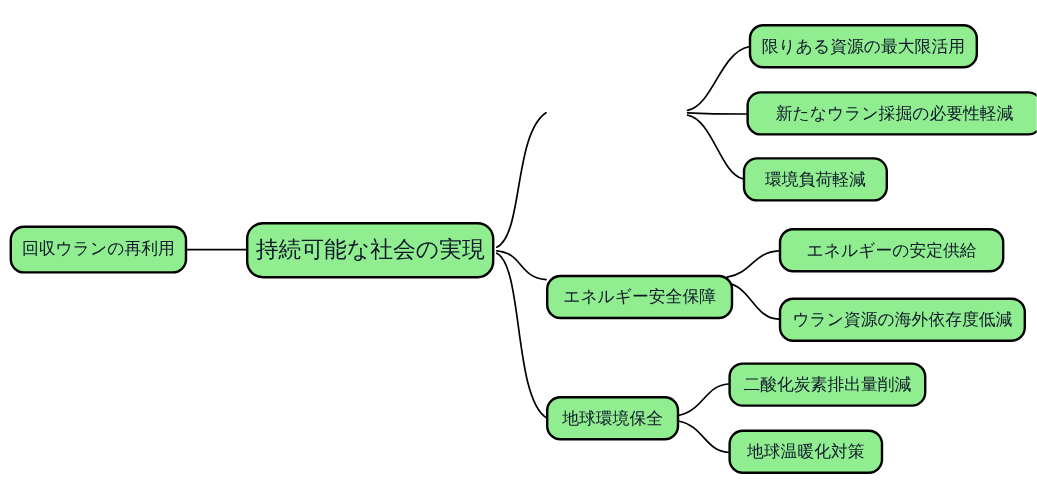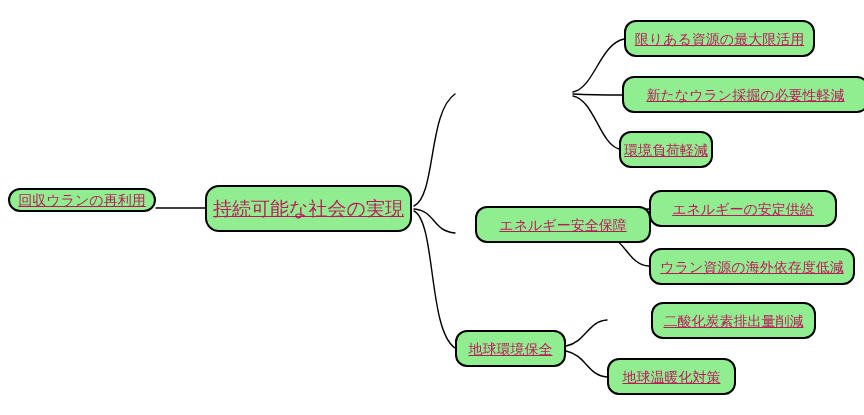--- a/index.html
+++ b/index.html
@@ -30,38 +30,37 @@
     stroke-linecap: round;
   }
   .node {
     position: absolute;
     display: flex;
     align-items: center;
     justify-content: center;
     background: var(--node-fill);
     border: 2px solid var(--node-border);
     border-radius: 12px;
-    color: #be185d;
+    color: #0f172a;
     font-size: 14px;
     line-height: 1;
     white-space: nowrap;
     text-align: center;
-    text-decoration: underline;
   }
-  .node-root   { left: 8px;   top: 188px; width: 148px; height: 24px; }
+  .node-root   { left: 8px;   top: 188px; width: 148px; height: 40px; }
   .node-center { left: 205px; top: 185px; width: 207px; height: 47px; font-size: 19px; border-radius: 14px; }
   .node-b0     { left: 455px; top: 75px;  width: 118px; height: 37px; }
-  .node-b1     { left: 455px; top: 206px; width: 176px; height: 37px; margin-left: 20px; }
+  .node-b1     { left: 455px; top: 229px; width: 156px; height: 37px; }
   .node-b2     { left: 455px; top: 330px; width: 111px; height: 37px; text-align: center; }
   .node-c00    { left: 624px; top: 20px;  width: 191px; height: 37px; }
   .node-c01    { left: 622px; top: 76px;  width: 247px; height: 37px; }
-  .node-c02    { left: 619px; top: 131px; width: 94px; height: 37px; }
+  .node-c02    { left: 619px; top: 131px; width: 121px; height: 37px; }
   .node-c10    { left: 649px; top: 190px; width: 188px; height: 37px; }
   .node-c11    { left: 649px; top: 248px; width: 206px; height: 37px; }
-  .node-c20    { left: 607px; top: 302px; width: 165px; height: 37px; margin-left: 44px; }
+  .node-c20    { left: 607px; top: 302px; width: 165px; height: 37px; }
   .node-c21    { left: 607px; top: 358px; width: 129px; height: 37px; }
 </style>
 </head>
 <body>
 
 <div class="canvas">
 
   <svg class="edges" viewBox="0 0 864 415" aria-hidden="true">
     <path d="M156,208 L205,208"></path>
     <path d="M414,206 C436,196 428,112 455,94"></path>

